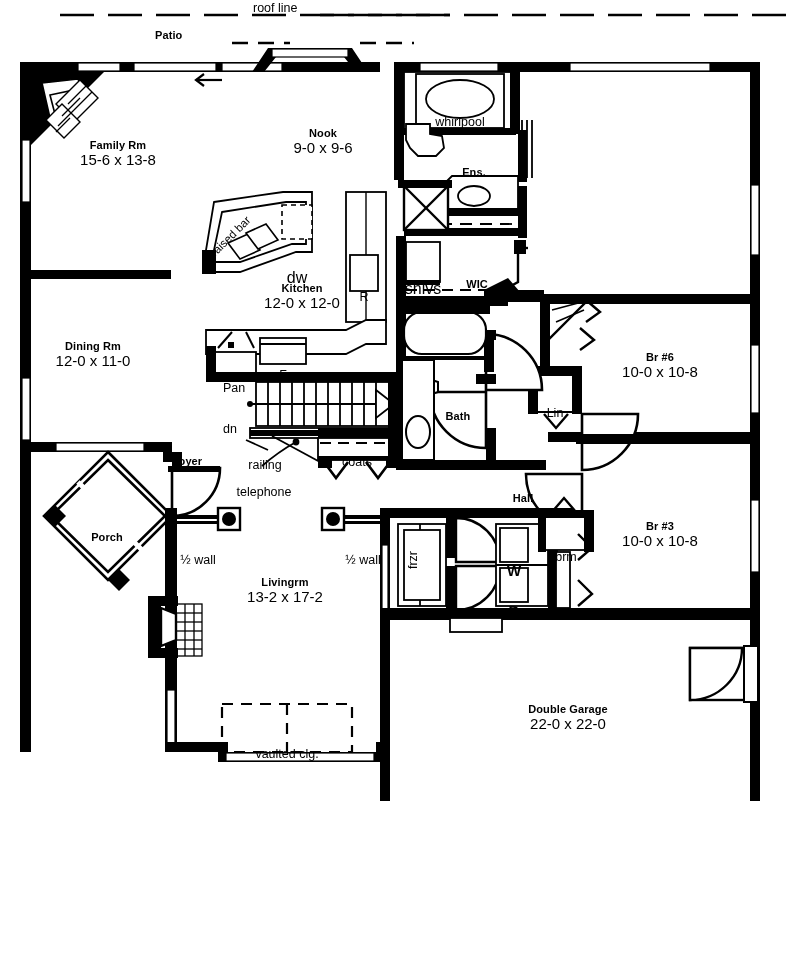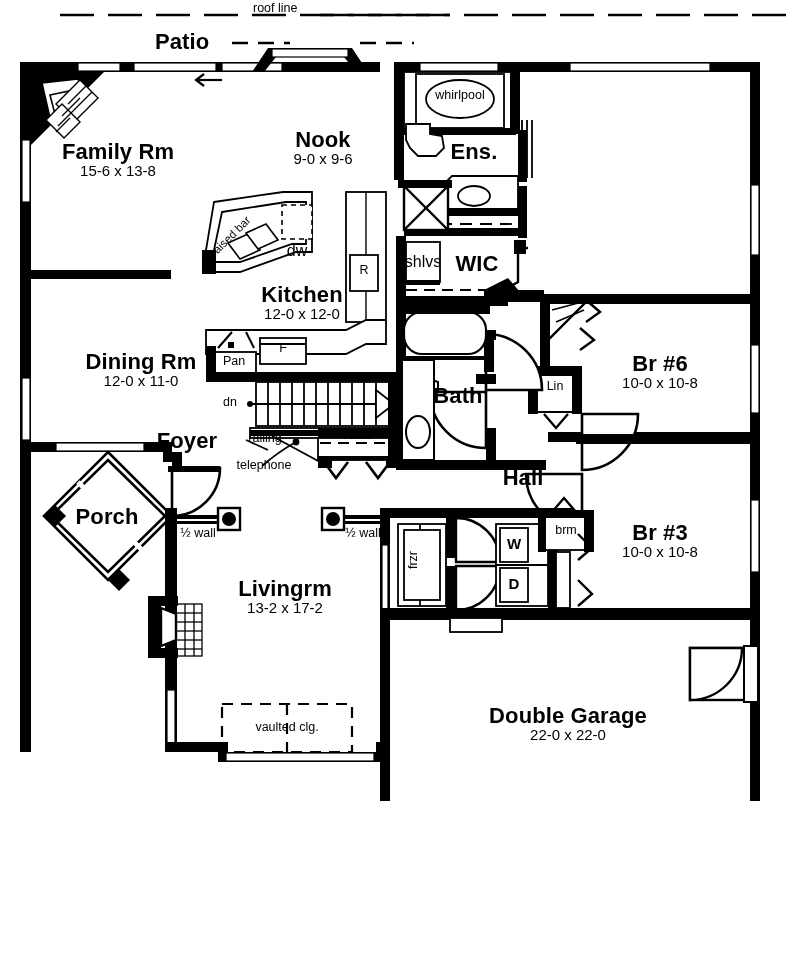--- a/index.html
+++ b/index.html
@@ -1,28 +1,28 @@
 <!DOCTYPE html>
 <html><head>
 <meta charset="utf-8">
 <style>
   html,body{margin:0;padding:0;background:#ffffff;}
   body{font-family:"Liberation Sans", sans-serif;}
   #plan{position:relative;width:800px;height:801px;background:#fff;overflow:hidden;}
   #plan svg{position:absolute;left:0;top:0;}
 
   .lbl{position:absolute;color:#000;white-space:nowrap;line-height:1.05;}
-  .room-name{font-weight:bold;font-size:22px;letter-spacing:0.1px;}
+  .room-name{font-weight:bold;font-size:11px;letter-spacing:0.1px;}
   .room-dim{font-weight:normal;font-size:15px;}
   .room{text-align:center;transform:translateX(-50%);}
   .small{font-size:12.5px;font-weight:normal;}
   .smaller{font-size:11.5px;font-weight:normal;}
   .tiny{font-size:16px;font-weight:normal;}
   .bold-small{font-size:15px;font-weight:bold;}
-  .ctr{text-align:right;transform:translateX(-50%);}
+  .ctr{text-align:right;transform:translateX(-50%);margin-top:27px;}
 </style>
 </head>
 <body>
 
 <div id="plan">
 
 <svg width="800" height="959" viewBox="0 0 800 959">
   <g fill="#000" stroke="none">
 
     <g stroke="#000" stroke-width="2.4" fill="none" stroke-dasharray="34 14">
@@ -446,21 +446,21 @@
   <div class="room-name">Nook</div>
   <div class="room-dim">9-0 x 9-6</div>
 </div>
 
 
 <div class="lbl room" style="left:302px;top:283px;">
   <div class="room-name">Kitchen</div>
   <div class="room-dim">12-0 x 12-0</div>
 </div>
 
-<div class="lbl room" style="left:93px;top:350px;margin-left:48px;">
+<div class="lbl room" style="left:93px;top:341px;">
   <div class="room-name">Dining Rm</div>
   <div class="room-dim">12-0 x 11-0</div>
 </div>
 
 <div class="lbl room" style="left:660px;top:352px;">
   <div class="room-name">Br #6</div>
   <div class="room-dim">10-0 x 10-8</div>
 </div>
 
 <div class="lbl room" style="left:660px;top:521px;">

